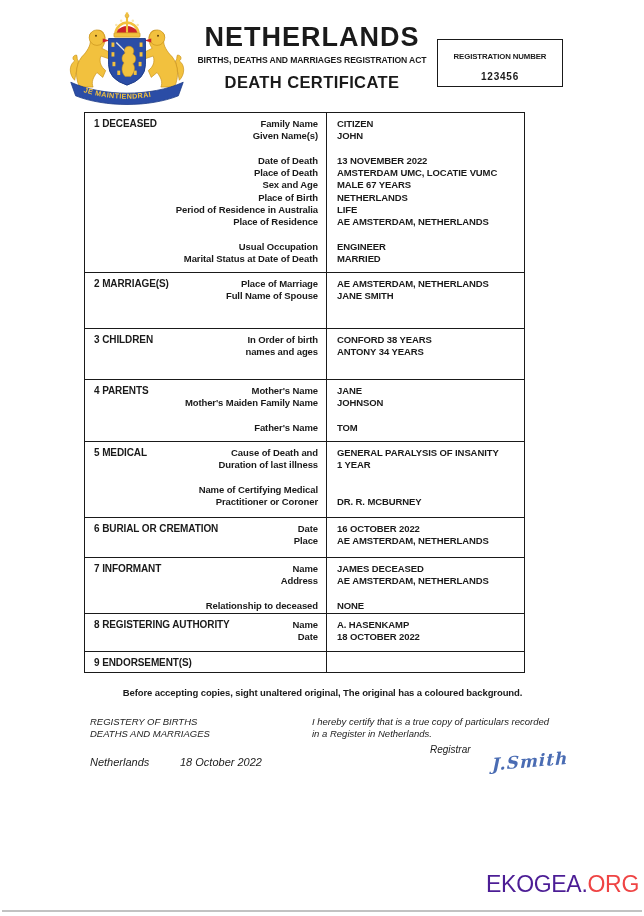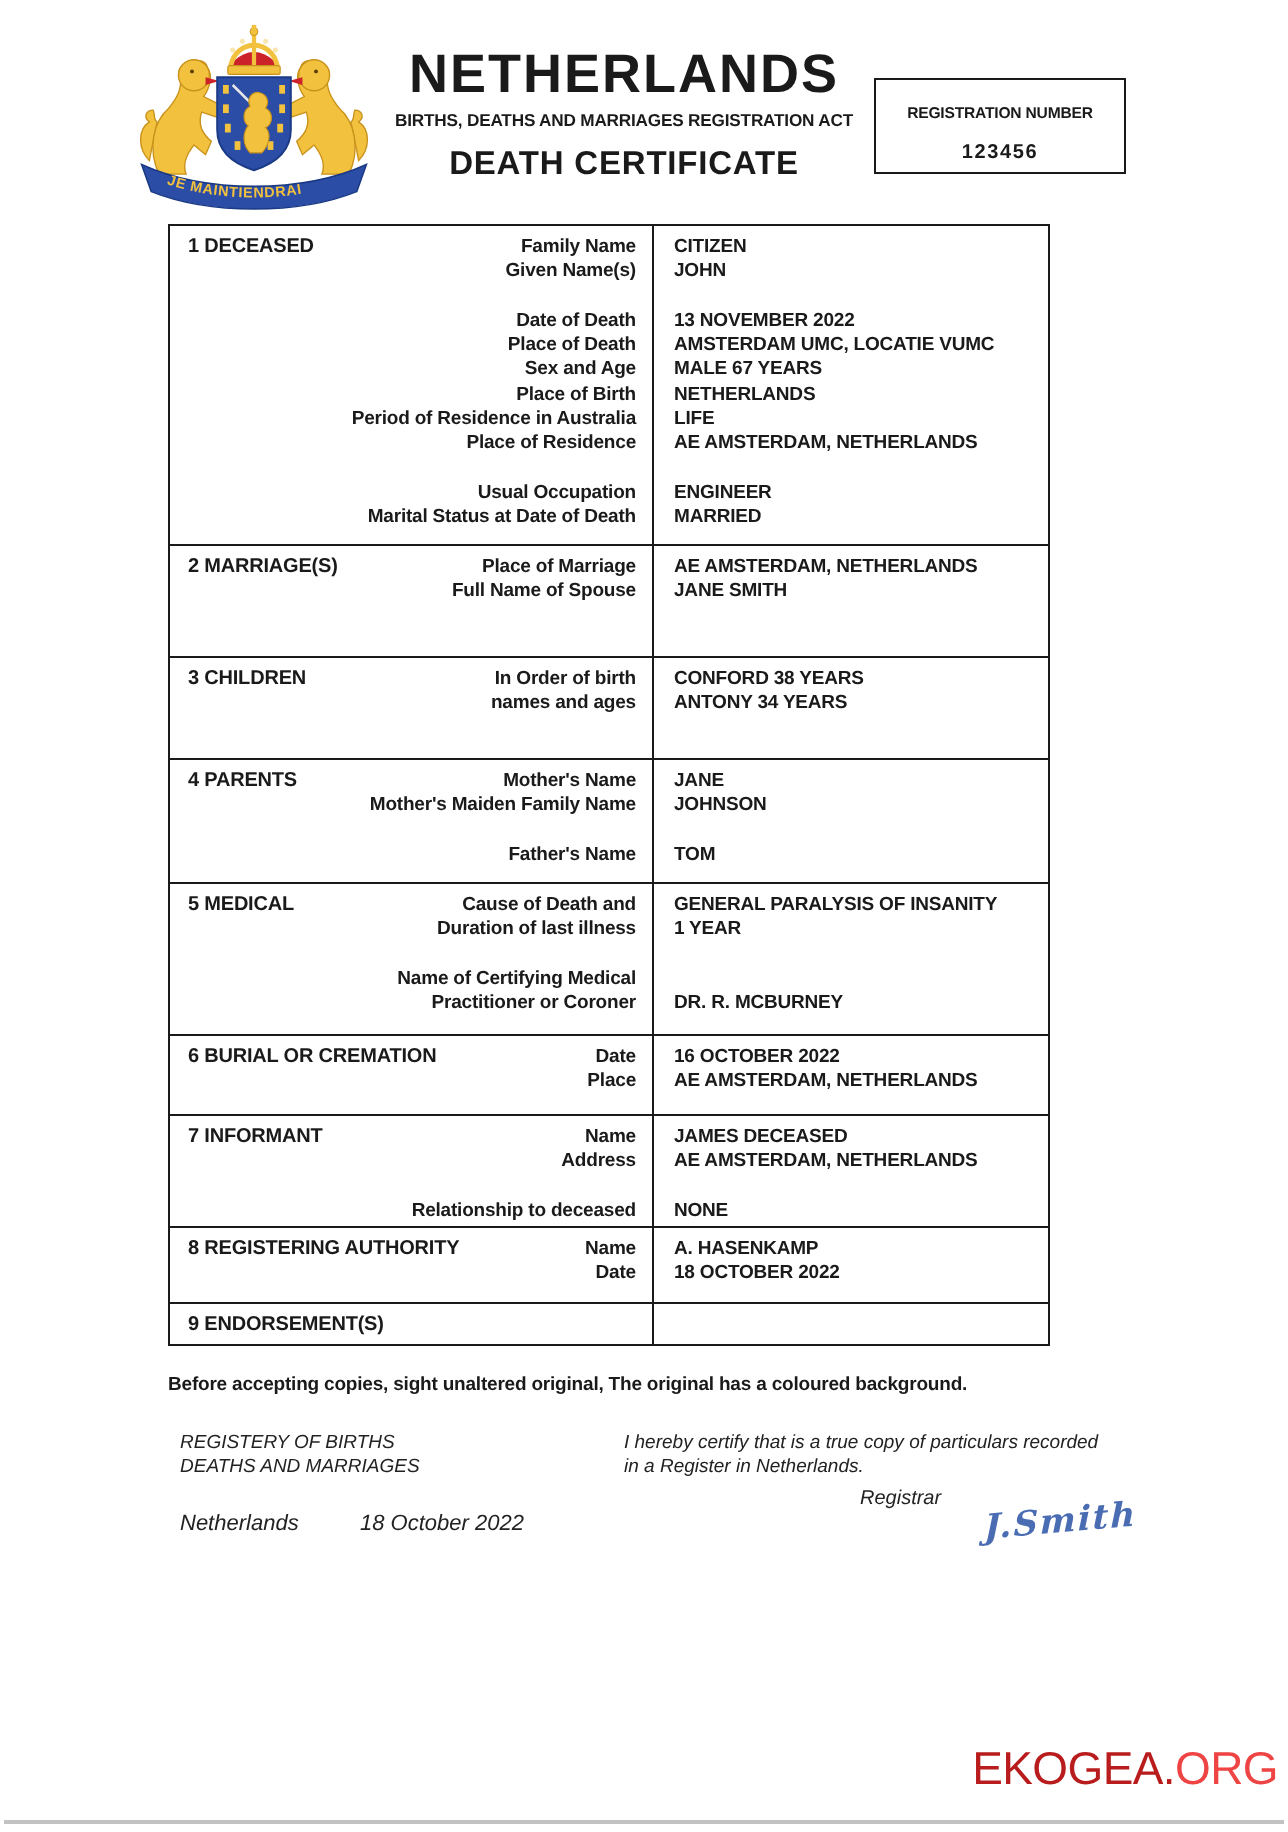--- a/index.html
+++ b/index.html
@@ -25,35 +25,35 @@
   .sec::after{content:"";position:absolute;left:241px;top:0;bottom:0;width:1px;background:#1a1a1a;}
   .sec-h{position:absolute;left:9px;top:5px;margin:0;font-size:10px;font-weight:bold;letter-spacing:-0.1px;}
   .rows{padding-top:5px;}
   .row{display:flex;min-height:12.3px;line-height:12.3px;font-size:9.5px;font-weight:bold;letter-spacing:-0.1px;}
   .lbl{flex:0 0 241px;box-sizing:border-box;text-align:right;padding-right:8px;}
   .val{flex:1;padding-left:11px;}
   .s1{min-height:159px}.s2{min-height:56px}.s3{min-height:51px}.s4{min-height:62px}
   .s5{min-height:76px}.s6{min-height:40px}.s7{min-height:56px}.s8{min-height:38px}.s9{min-height:21px}
 
   
-  .notice{position:absolute;left:84px;top:687px;width:477px;
+  .notice{position:absolute;left:84px;top:687px;width:477px;text-align:center;
           font-size:9.5px;font-weight:bold;letter-spacing:-0.1px;}
   .registry{position:absolute;left:90px;top:716px;font-style:italic;font-size:9.5px;line-height:12px;color:#222;}
   .certify{position:absolute;left:312px;top:716px;width:245px;font-style:italic;font-size:9.5px;line-height:11.5px;color:#222;}
   .registrar{position:absolute;left:430px;top:744px;width:131px;
              font-style:italic;font-size:10px;color:#222;}
   .nl{position:absolute;left:90px;top:756px;font-style:italic;font-size:11px;color:#222;}
   .nl-date{position:absolute;left:180px;top:756px;font-style:italic;font-size:11px;color:#222;}
   .signature{position:absolute;left:492px;top:750px;width:100px;
              font-family:"DejaVu Serif",serif;font-style:italic;font-weight:bold;
              font-size:17px;color:#4a6cb3;transform:rotate(-5deg) skewX(-6deg);letter-spacing:1px;}
 
   
   .brand{position:absolute;right:5px;top:871px;font-size:23px;letter-spacing:-0.3px;}
-  .brand-dark{color:#b91c1c;margin-left:43px;}
+  .brand-dark{color:#4c1d95;margin-left:43px;}
   .brand-green{color:#ef4444;}
   .bottom-rule{position:absolute;left:2px;right:2px;bottom:4px;height:2px;background:#c2c2c2;}
 </style>
 </head>
 <body>
 
 <div class="page">
 
   <div class="arms">
     <svg width="126" height="96" viewBox="0 0 130 98">

